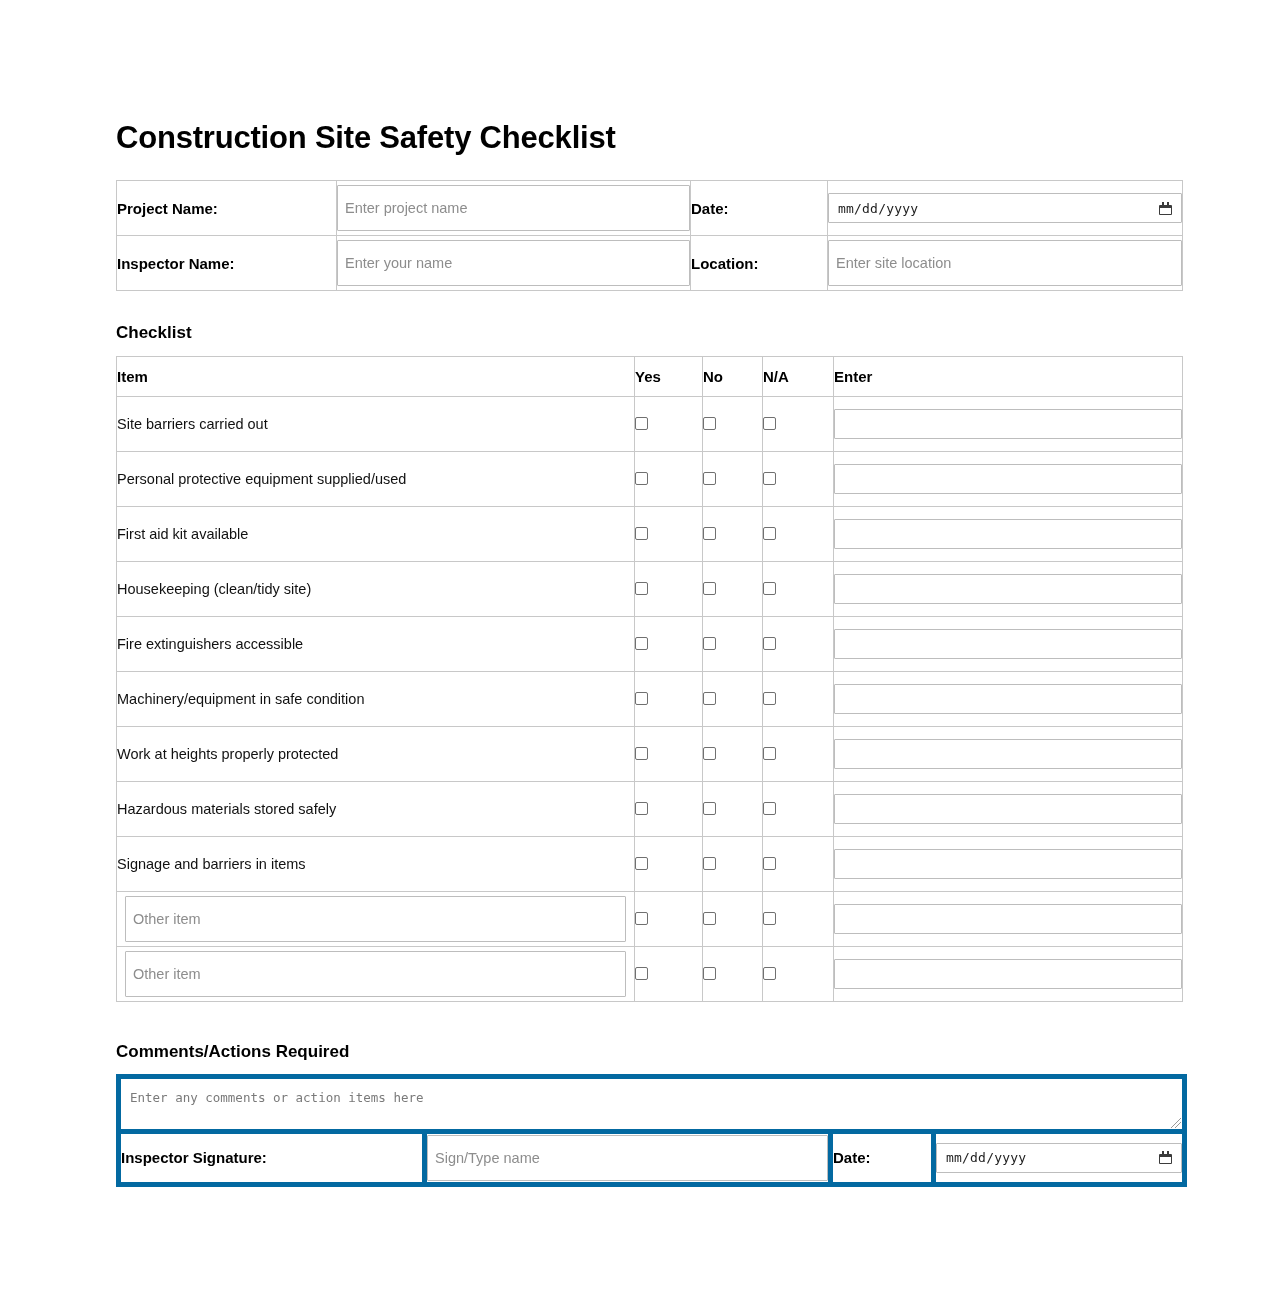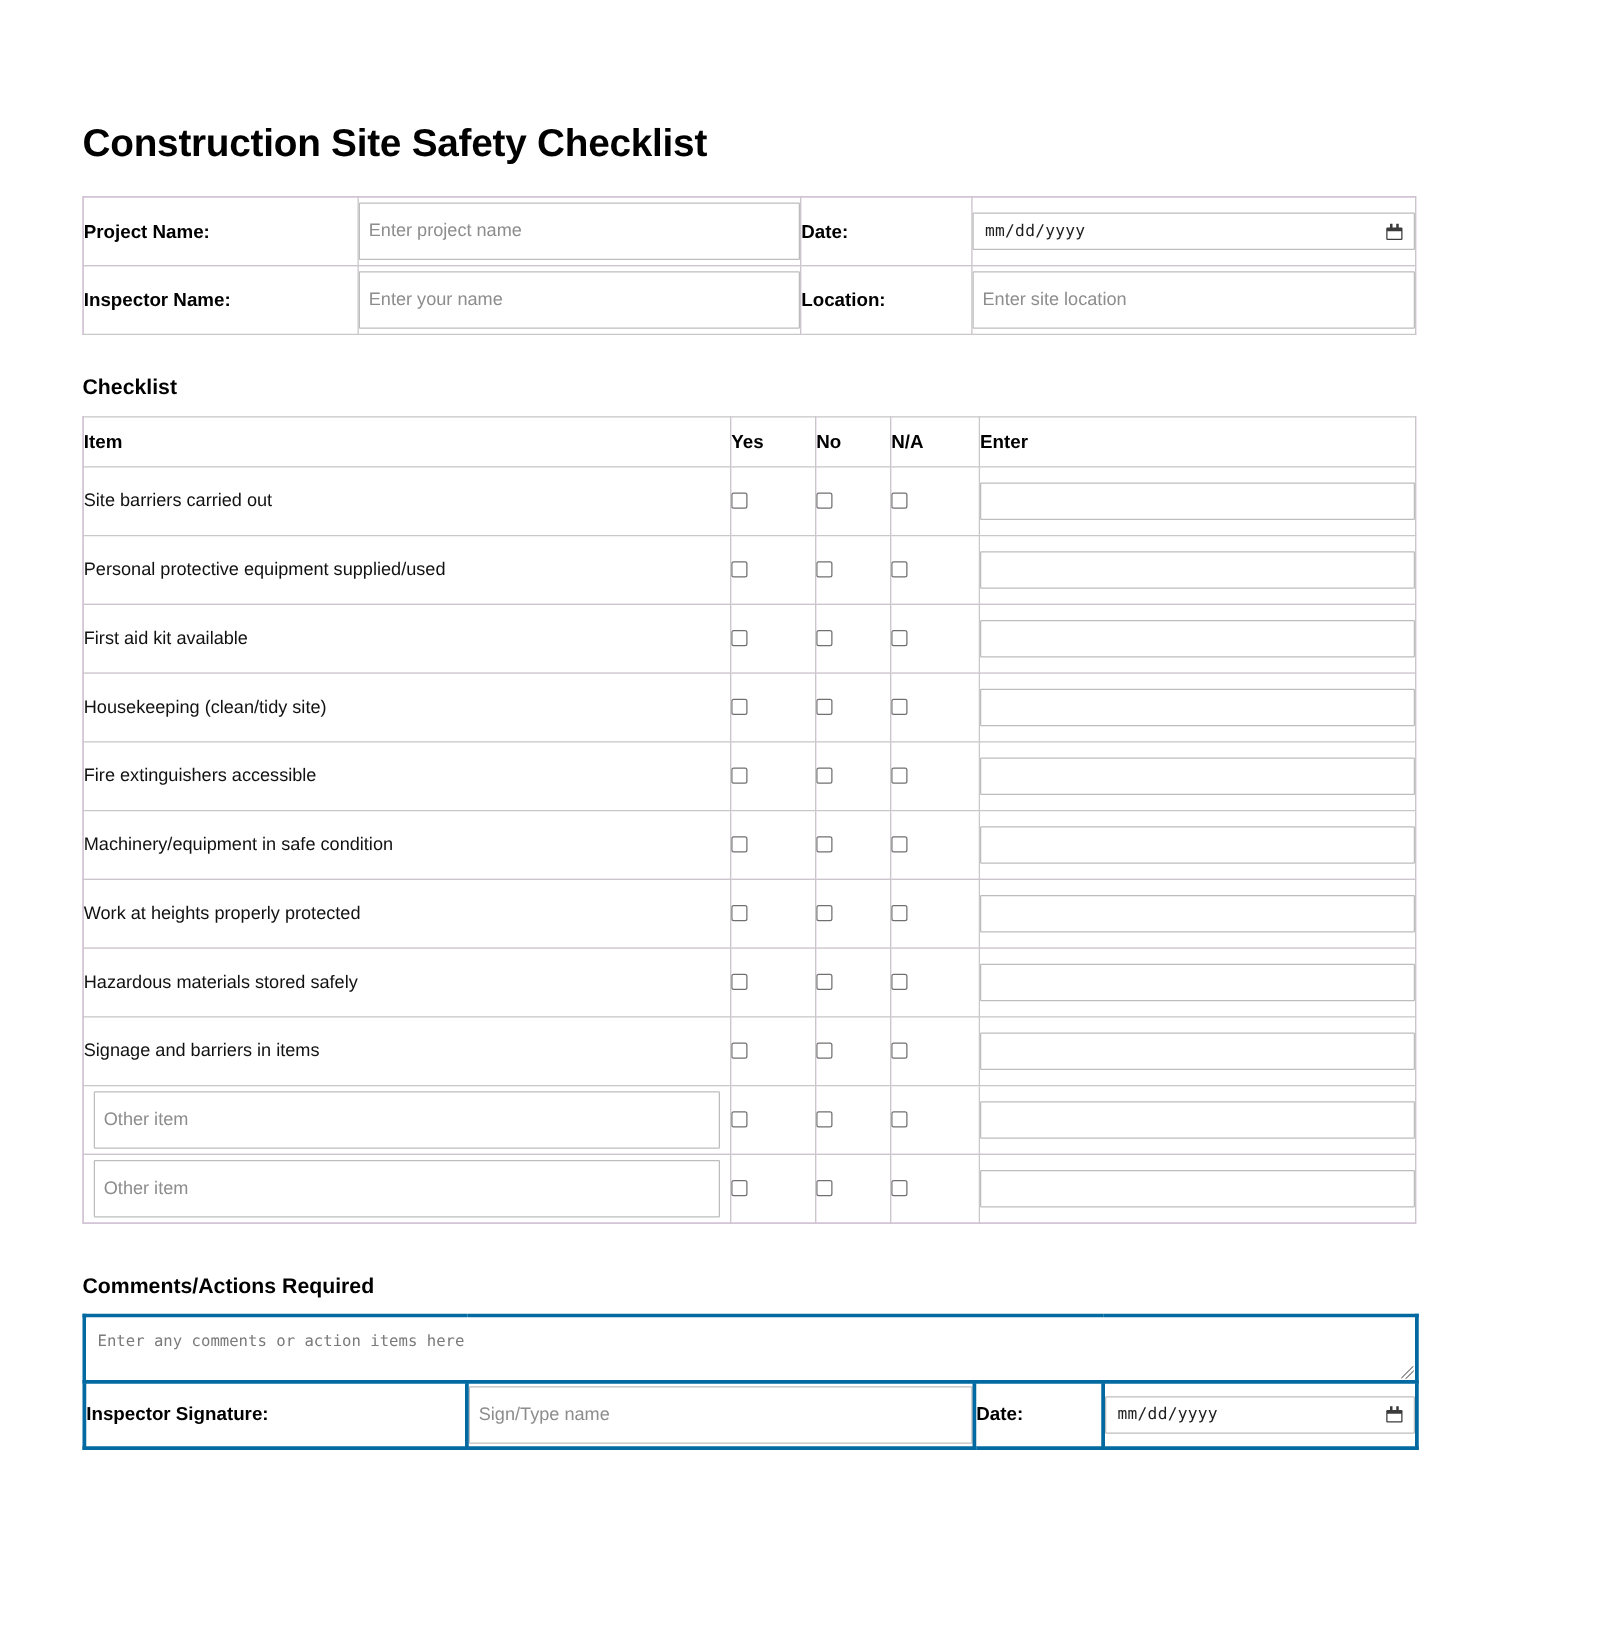--- a/index.html
+++ b/index.html
@@ -10,21 +10,22 @@
   }
   body {
     width: 1278px;
     height: 1300px;
     font-family: "Liberation Sans", sans-serif;
     color: #000000;
     overflow: hidden;
   }
 
   .page {
-    padding: 96px 106px 0 66px;
+    padding: 96px 106px 0 116px;
+    margin-top: 23px;
   }
 
   h1.doc-title {
     font-size: 31px;
     font-weight: bold;
     letter-spacing: -0.2px;
     margin: 0 0 24px 0;
     line-height: 1.2;
     color: #000;
   }
@@ -35,21 +36,21 @@
     margin: 0 0 12px 0;
     line-height: 1.2;
     color: #000;
   }
 
   
   table.grid {
     border-collapse: collapse;
     width: 1066px;
     table-layout: fixed;
-    background: #f0abfc;
+    background: #22c55e;
   }
   table.grid td, table.grid th {
     border: 1px solid #c8c8c8;
     padding: 0;
     vertical-align: middle;
     background: #fff;
   }
 
   
   .info-table td { height: 55px; }
@@ -166,21 +167,21 @@
     font-family: "Liberation Sans", sans-serif;
     font-size: 14.5px;
     padding: 2px 7px;
     display: block;
   }
 
   
   .comments-wrap { margin-top: 40px; }
 
   .comment-table { width: 1066px; border-collapse: collapse; table-layout: fixed; }
-  .comment-table td { border: 3px solid #0369a1; padding: 0; background: #fff; }
+  .comment-table td { border: 5px solid #0369a1; padding: 0; background: #fff; }
 
   .ta-cell { padding: 0; position: relative; height: 52px; }
   textarea.comments {
     width: 100%;
     height: 50px;
     border: 0;
     outline: none;
     resize: none;
     display: block;
     background: #fff;

